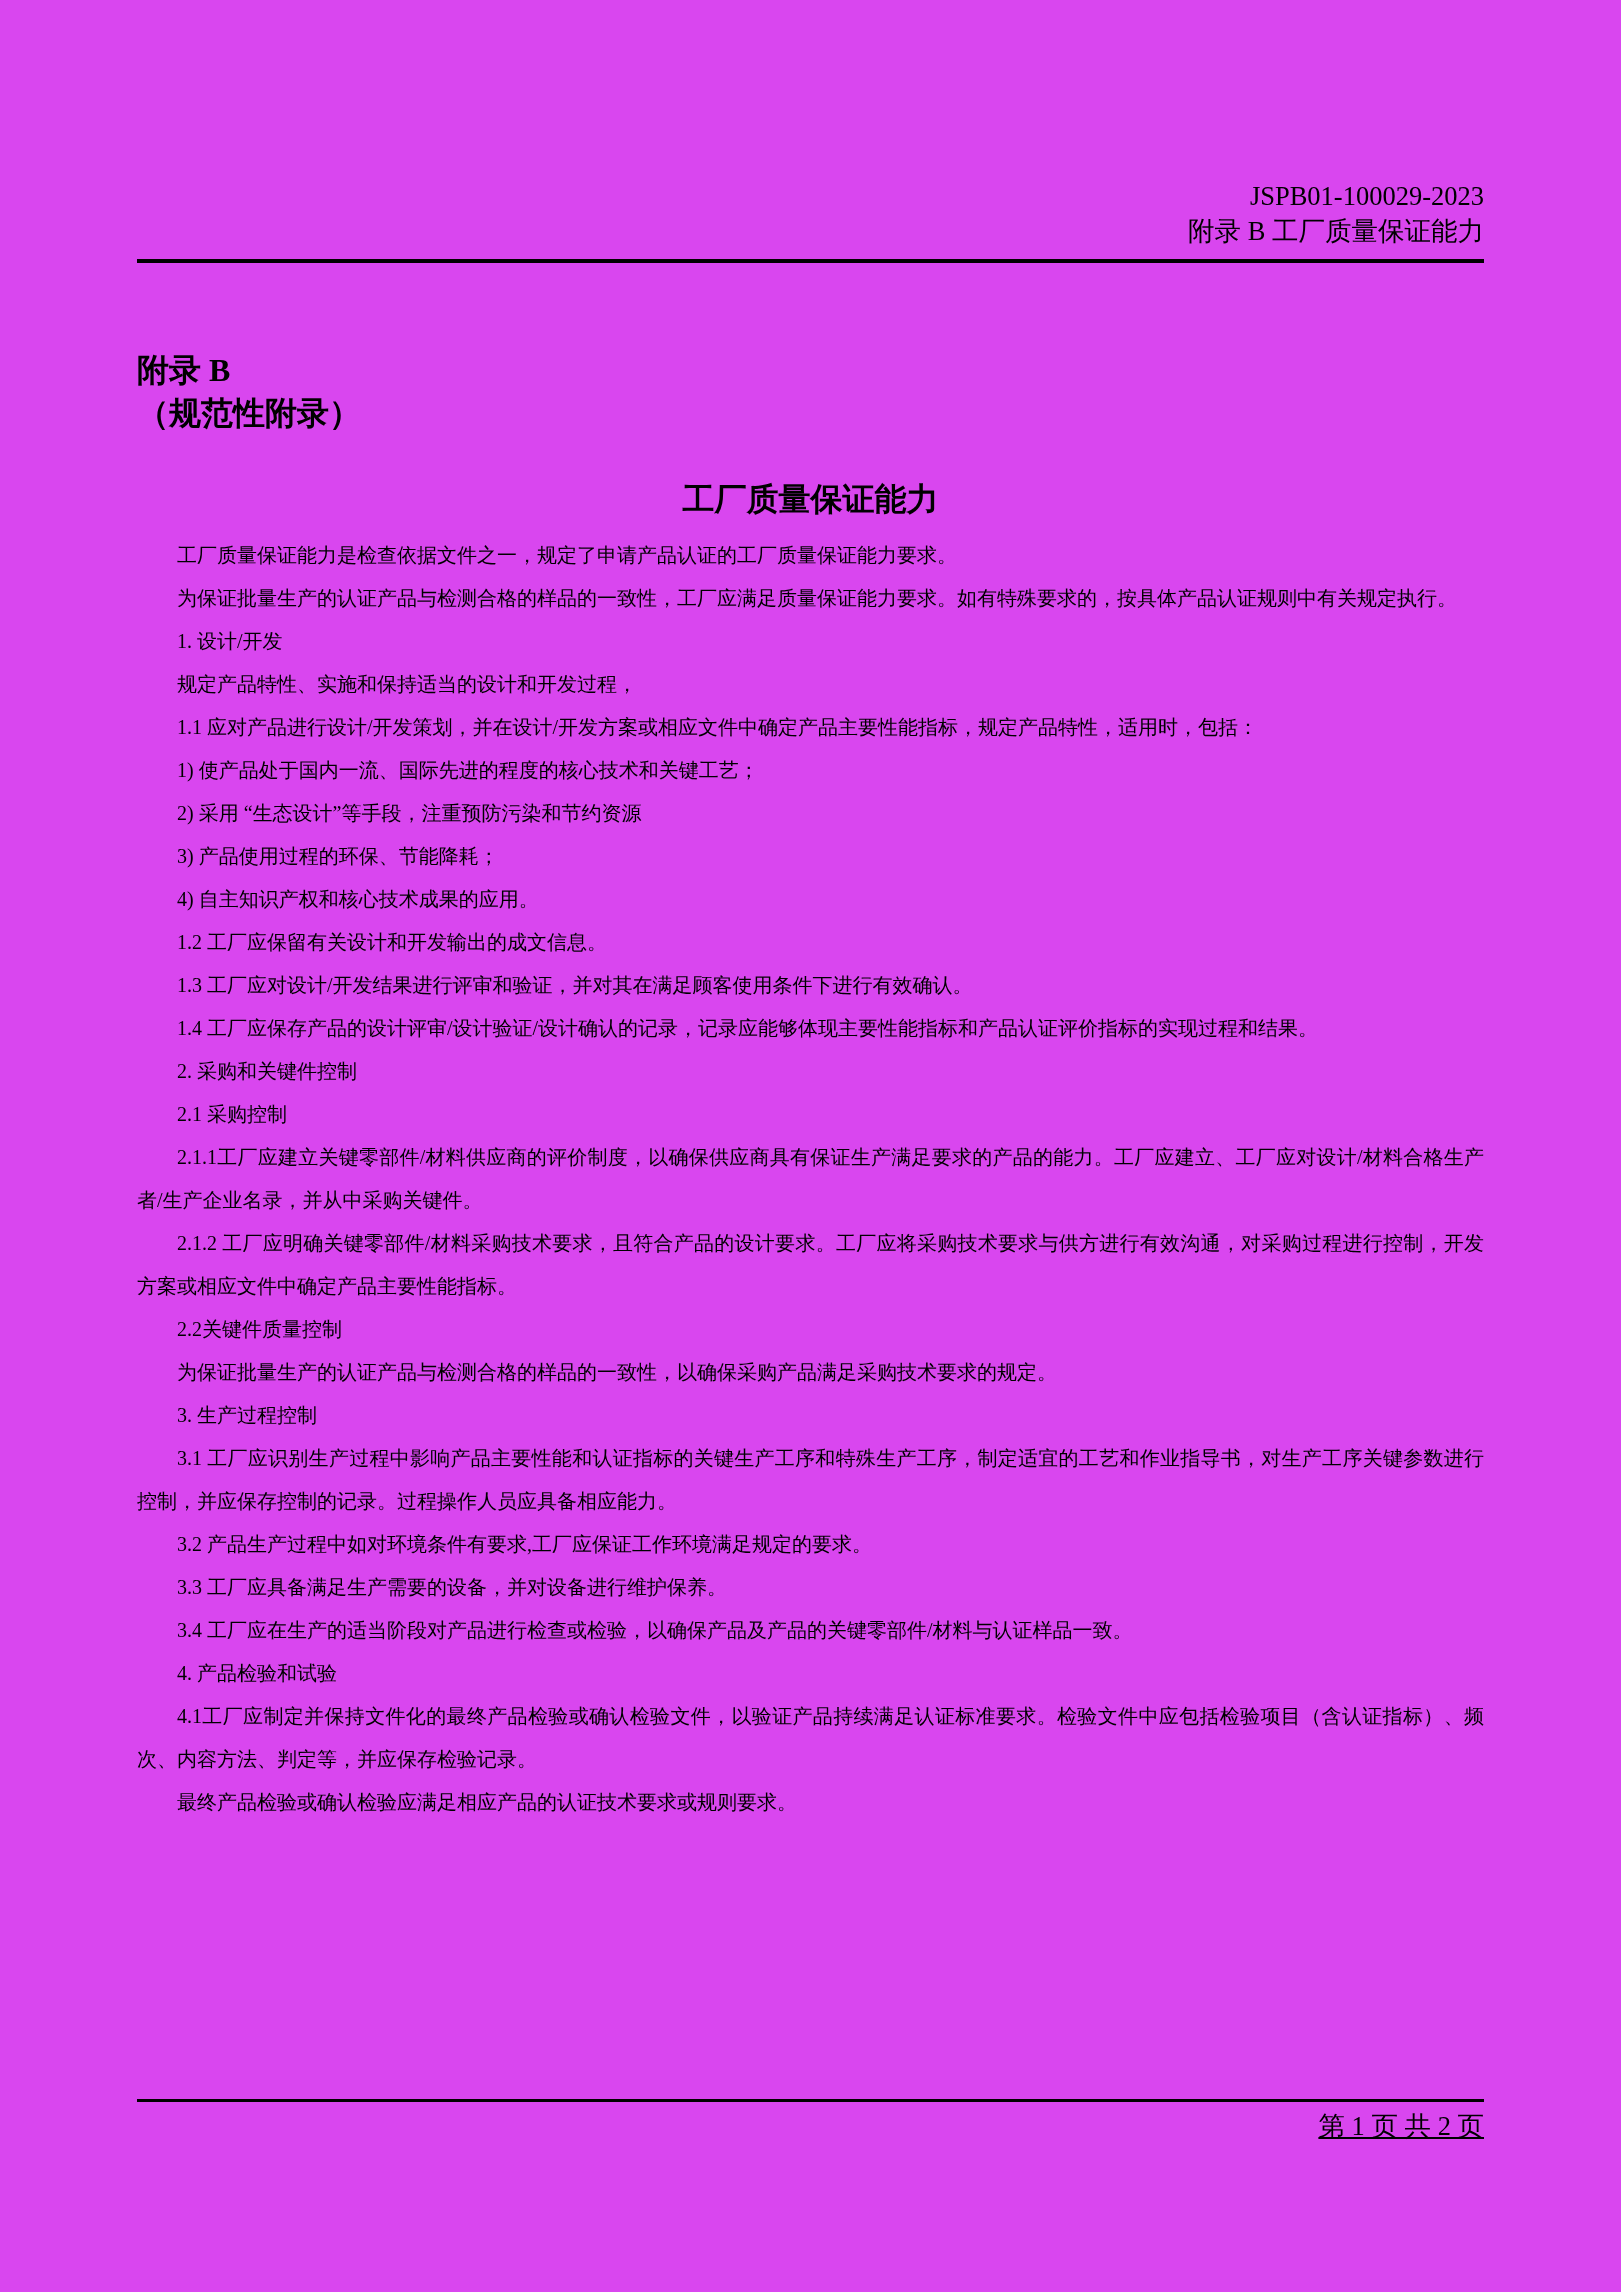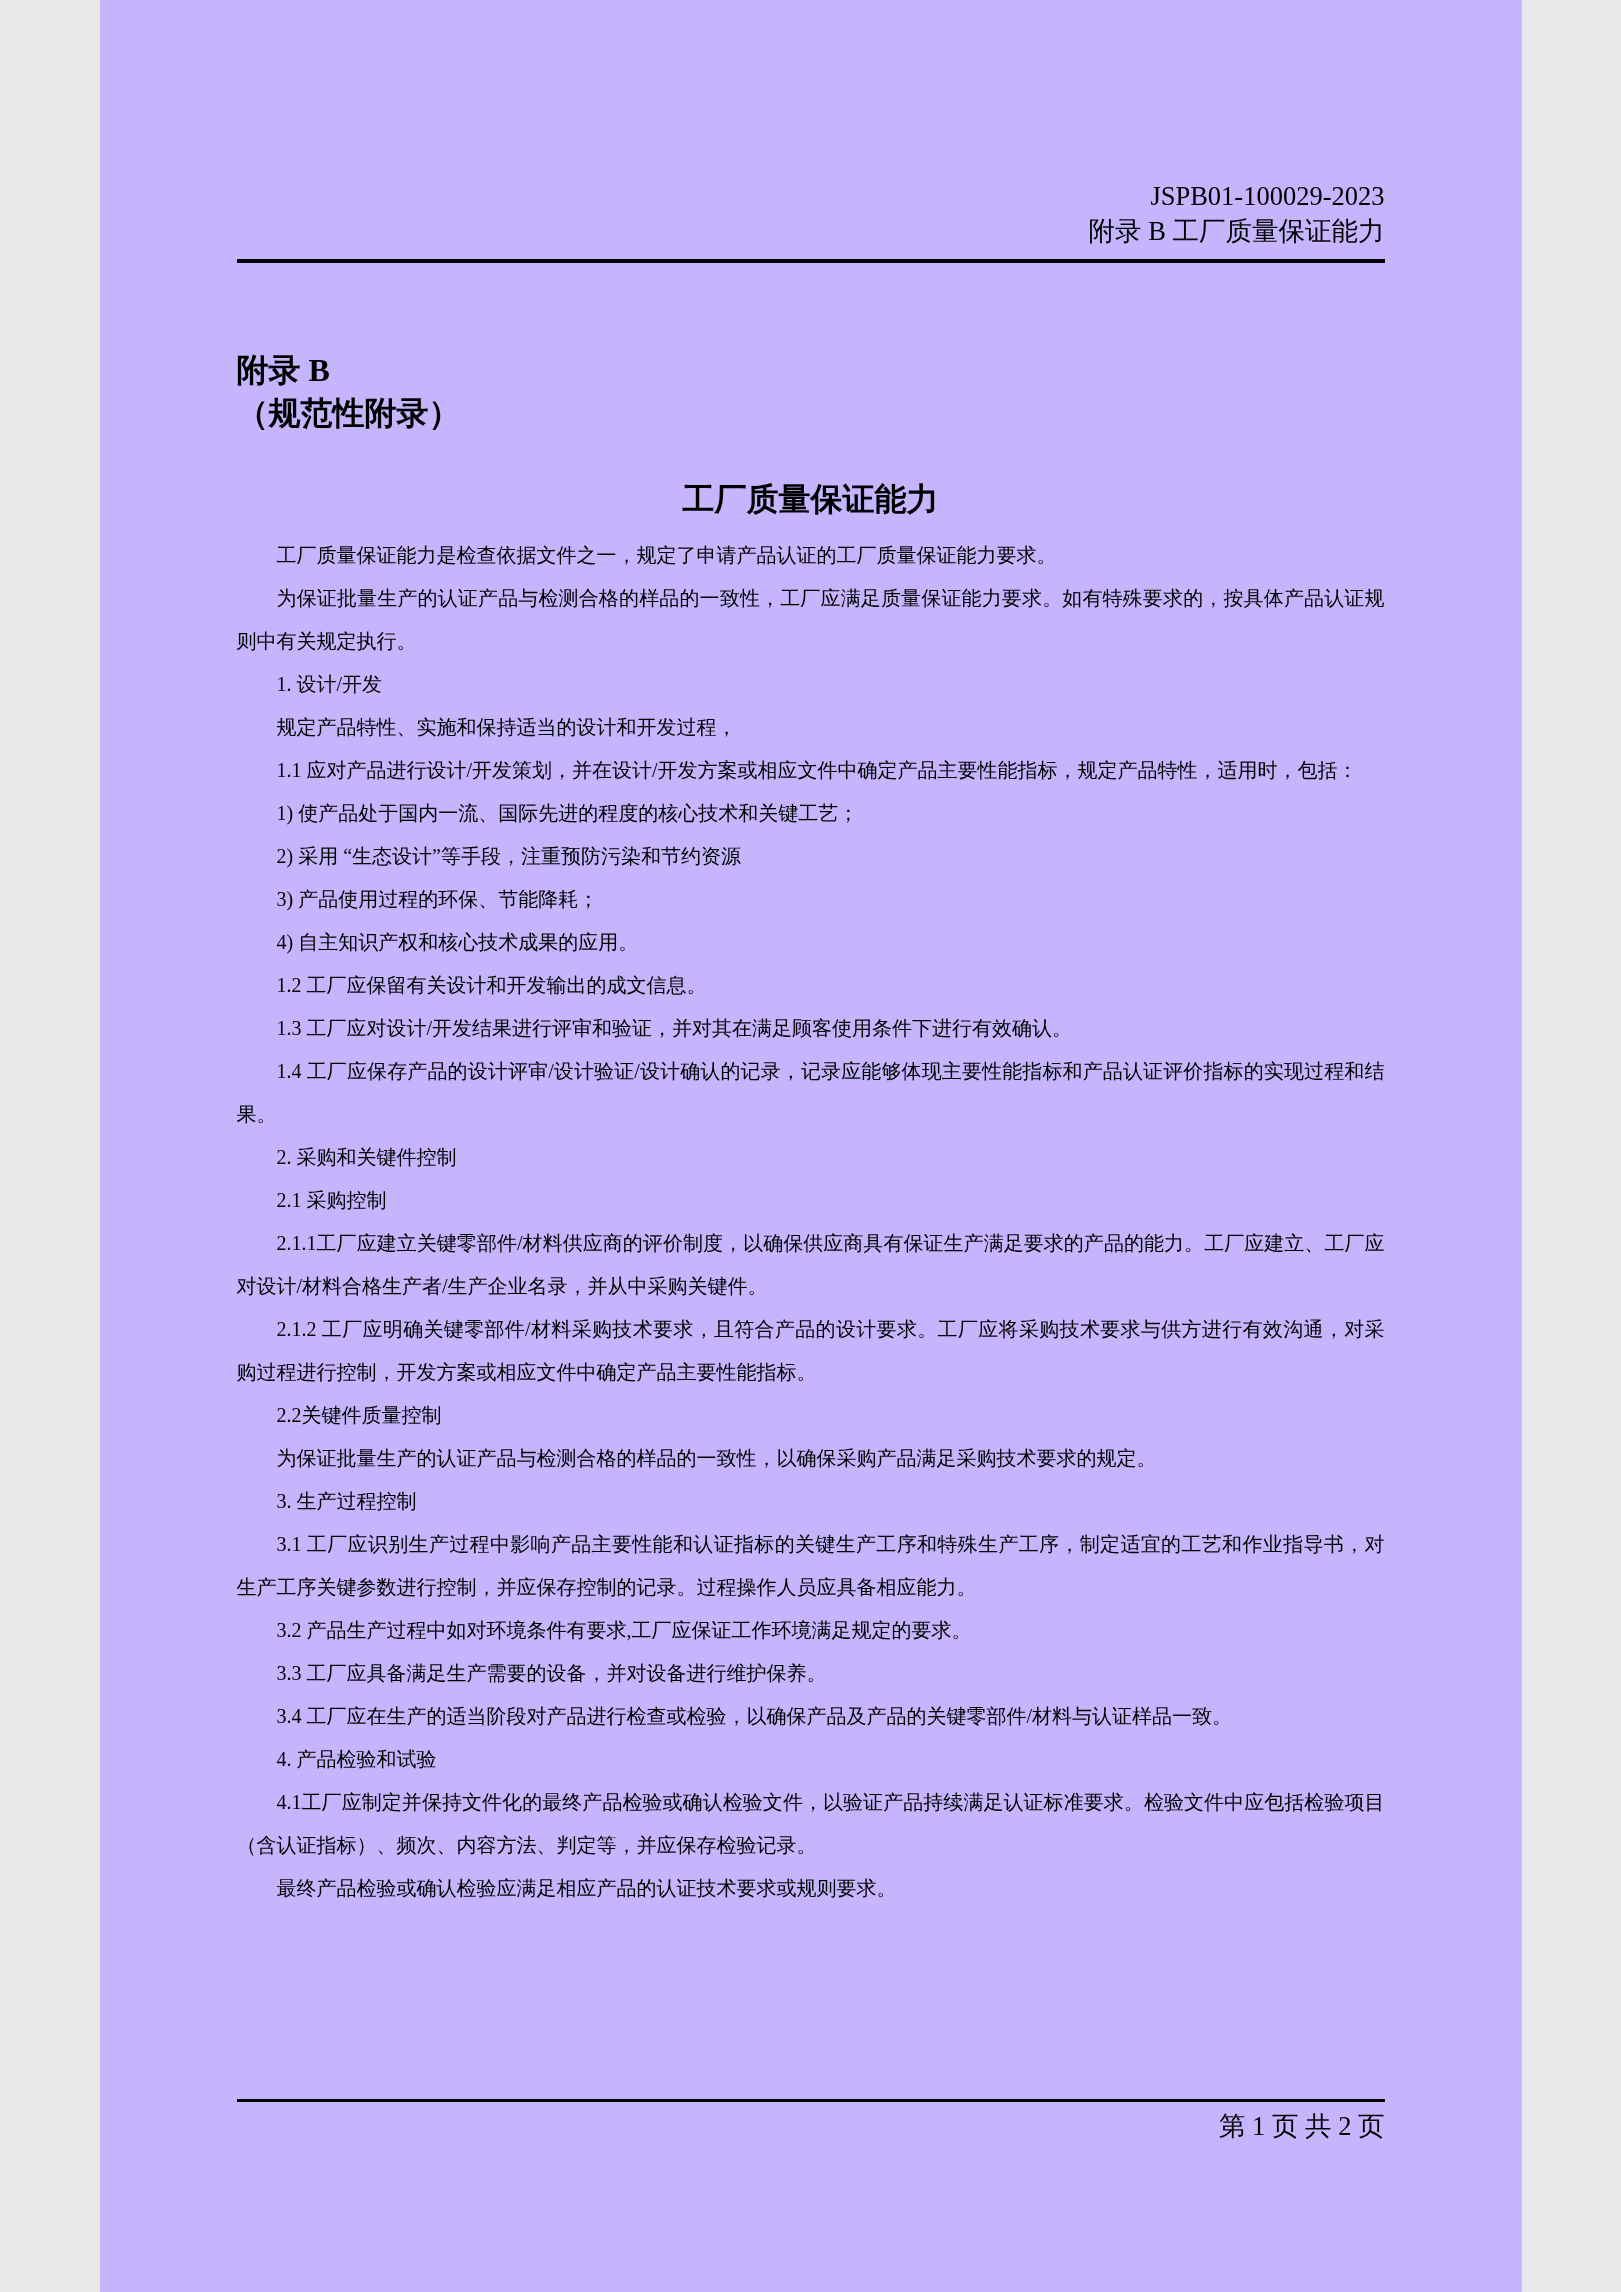--- a/index.html
+++ b/index.html
@@ -2,24 +2,24 @@
 <html><head>
 <meta charset="utf-8">
 <style>
   html, body {
     margin: 0;
     padding: 0;
     background: #e8e8e8;
   }
   .page {
     position: relative;
-    width: 1422px;
+    width: 1621px;
     height: 2293px;
     margin: 0 auto;
-    background: #c4b5fd;
+    background: #d946ef;
     color: #000000;
     font-family: "Liberation Serif", "DejaVu Serif", serif;
     box-sizing: border-box;
     overflow: hidden;
   }
   .content {
     padding: 0 137px;
   }
   .page-header {
     padding-top: 179px;
@@ -55,20 +55,21 @@
   .doc-body p {
     margin: 0;
     padding: 0;
     text-indent: 2em;
   }
   .page-footer {
     position: absolute;
     left: 137px;
     right: 137px;
     top: 2099px;
+    text-decoration: underline;
   }
   .footer-rule {
     border: none;
     border-top: 3.9px solid #000000;
     margin: 0;
   }
   .footer-text {
     margin-top: 7.8px;
     text-align: right;
     font-size: 26.5px;

